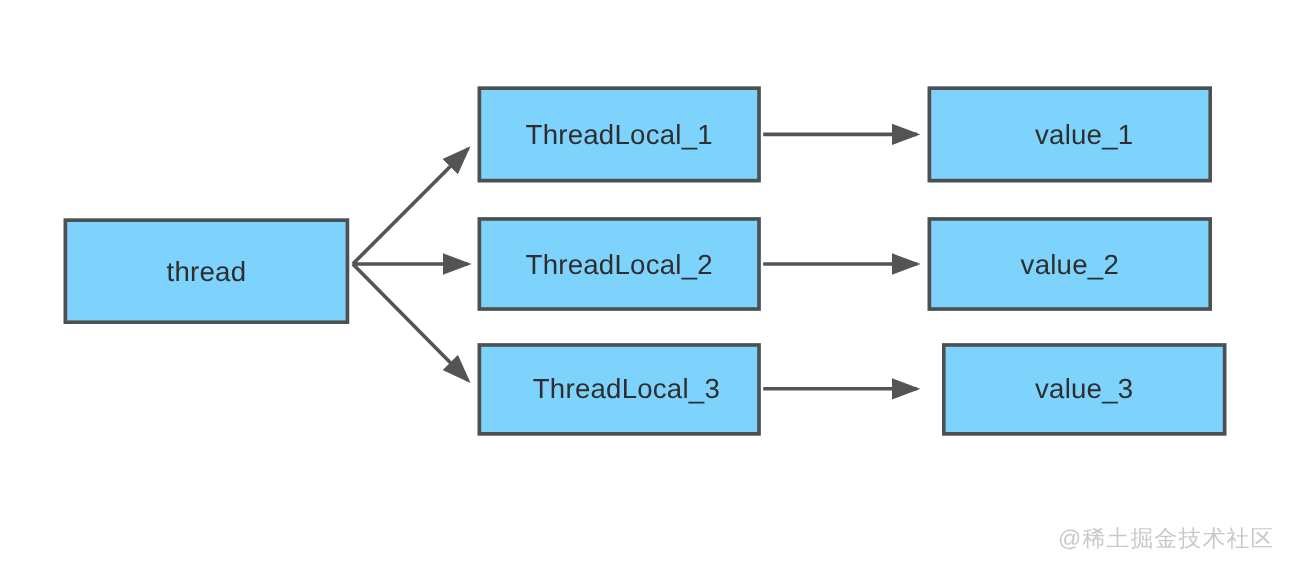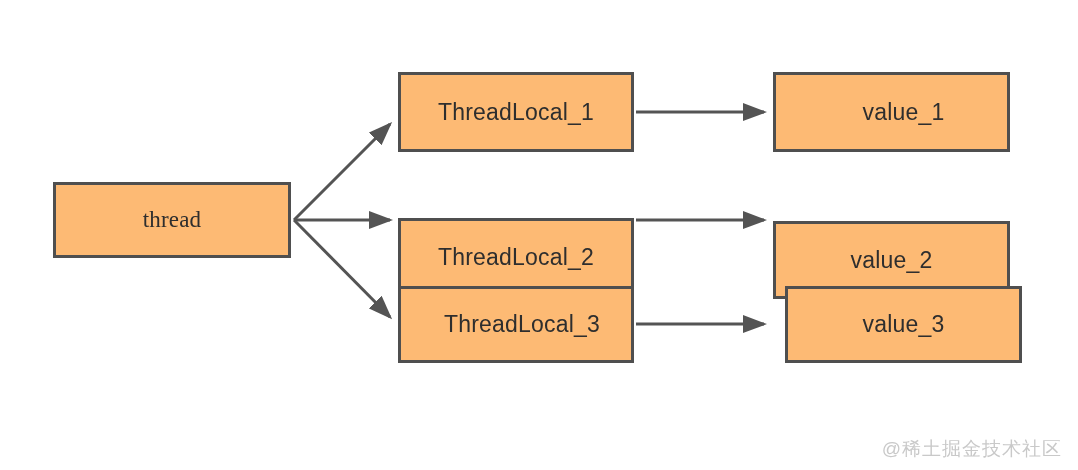--- a/index.html
+++ b/index.html
@@ -19,21 +19,21 @@
     position: absolute;
     left: 0;
     top: 0;
     width: 1078px;
     height: 470px;
   }
   .node {
     position: absolute;
     box-sizing: border-box;
     border: 3px solid #4f4f4f;
-    background: #fdba74;
+    background: #7dd3fc;
     display: flex;
     align-items: center;
     justify-content: center;
     font-size: 23px;
     color: #2e2e2e;
     letter-spacing: 0.2px;
   }
   .watermark {
     position: absolute;
     right: 16px;
@@ -55,41 +55,41 @@
       </marker>
     </defs>
     <line x1="294" y1="220" x2="390" y2="124" stroke="#545454" stroke-width="3" marker-end="url(#arrowhead)"></line>
     <line x1="294" y1="220" x2="390" y2="220" stroke="#545454" stroke-width="3" marker-end="url(#arrowhead)"></line>
     <line x1="294" y1="220" x2="390" y2="317" stroke="#545454" stroke-width="3" marker-end="url(#arrowhead)"></line>
     <line x1="636" y1="112" x2="764" y2="112" stroke="#545454" stroke-width="3" marker-end="url(#arrowhead)"></line>
     <line x1="636" y1="220" x2="764" y2="220" stroke="#545454" stroke-width="3" marker-end="url(#arrowhead)"></line>
     <line x1="636" y1="324" x2="764" y2="324" stroke="#545454" stroke-width="3" marker-end="url(#arrowhead)"></line>
   </svg>
 
-  <div class="node" style="left:53px; top:182px; width:238px; height:76px;font-family:Liberation Serif, serif;">
+  <div class="node" style="left:53px; top:182px; width:238px; height:88px;">
     <span>thread</span>
   </div>
 
   <div class="node" style="left:398px; top:72px; width:236px; height:80px;">
     <span>ThreadLocal_1</span>
   </div>
 
-  <div class="node" style="left:398px; top:181px; width:236px; height:78px;margin-top:37px;">
+  <div class="node" style="left:398px; top:181px; width:236px; height:78px;">
     <span>ThreadLocal_2</span>
   </div>
 
   <div class="node" style="left:398px; top:286px; width:236px; height:77px;padding-left:12px;">
     <span>ThreadLocal_3</span>
   </div>
 
   <div class="node" style="left:773px; top:72px; width:237px; height:80px;padding-left:24px;">
     <span>value_1</span>
   </div>
 
-  <div class="node" style="left:773px; top:181px; width:237px; height:78px;margin-top:40px;">
+  <div class="node" style="left:773px; top:181px; width:237px; height:78px;">
     <span>value_2</span>
   </div>
 
   <div class="node" style="left:773px; top:286px; width:237px; height:77px;margin-left:12px;">
     <span>value_3</span>
   </div>
 
   <div class="watermark">@稀土掘金技术社区</div>
 
 </div>

